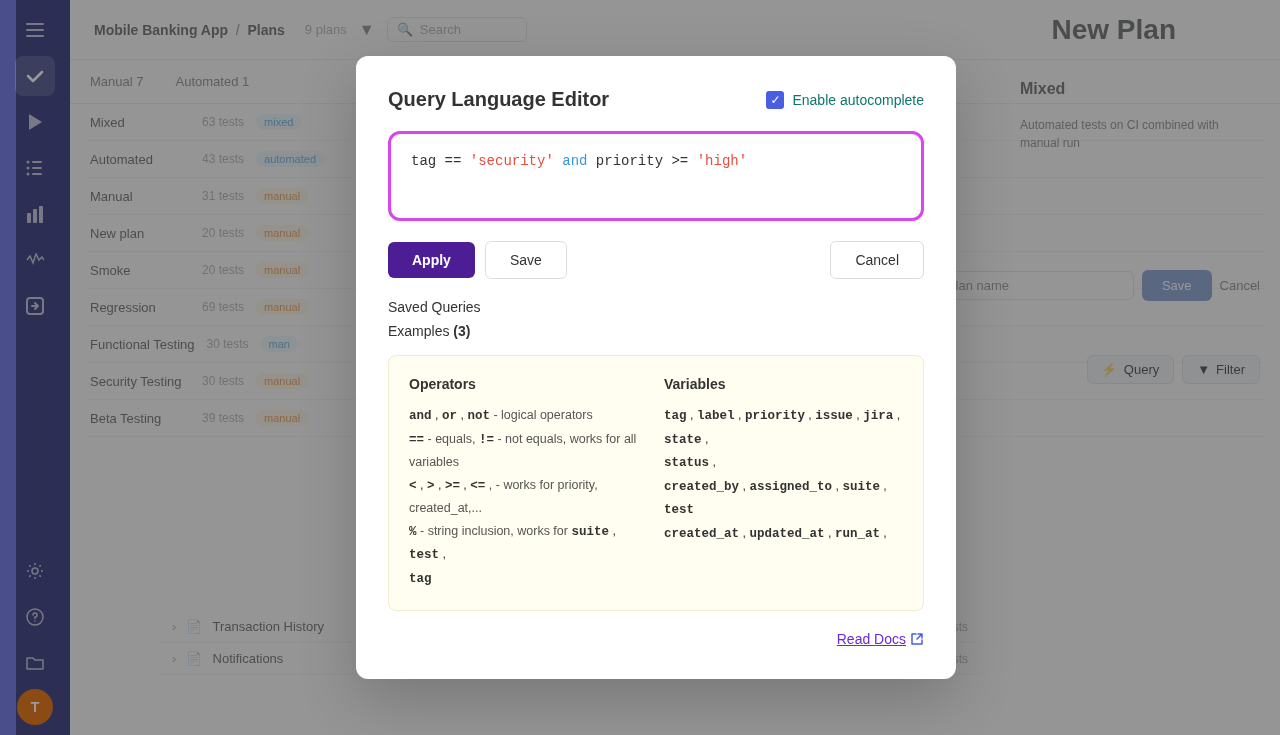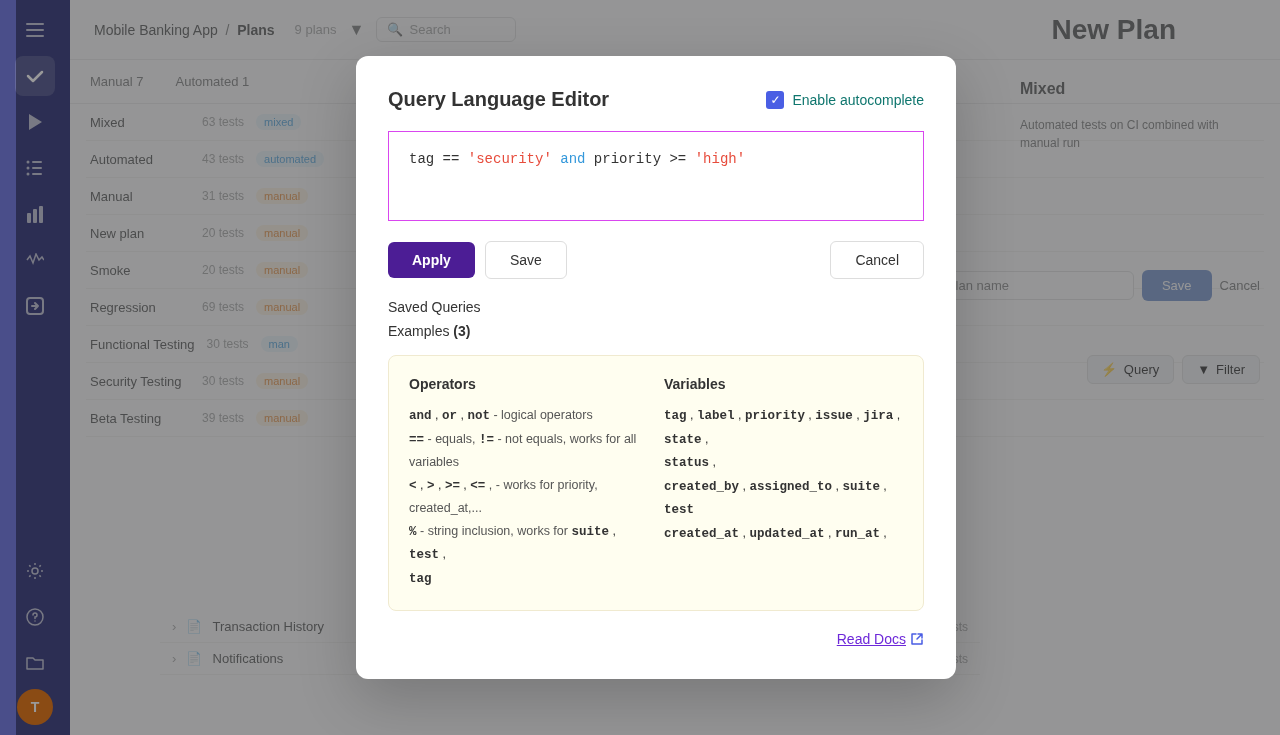--- a/index.html
+++ b/index.html
@@ -25,21 +25,21 @@
     .main-content {
       position: absolute; left: 70px; top: 0; right: 0; height: 735px; background: #fff; filter: blur(0px);
     }
 
     
     .top-bar {
       display: flex; align-items: center; padding: 0 24px; height: 60px; border-bottom: 1px solid #e8e8e8;
       gap: 12px;
     }
     .breadcrumb { font-size: 14px; color: #666; }
-    .breadcrumb span { color: #333; font-weight: 400; }
+    .breadcrumb span { color: #333; font-weight: 700; }
     .plans-count { font-size: 13px; color: #999; margin-left: 8px; }
     .filter-icon { color: #666; font-size: 16px; cursor: pointer; }
     .search-box {
       display: flex; align-items: center; border: 1px solid #ddd; border-radius: 6px;
       padding: 4px 10px; gap: 6px; font-size: 13px; color: #999; width: 140px;
     }
     .page-title { font-size: 28px; font-weight: 700; color: #333; margin-left: auto; margin-right: 80px; }
 
     
     .tabs { display: flex; align-items: center; padding: 0 16px; border-bottom: 1px solid #e8e8e8; height: 44px; gap: 24px; }
@@ -100,21 +100,21 @@
     .modal-header { display: flex; align-items: center; justify-content: space-between; margin-bottom: 20px; }
     .modal-title { font-size: 20px; font-weight: 700; color: #333; }
     .autocomplete-label { display: flex; align-items: center; gap: 8px; font-size: 14px; color: #0f766e; }
     .checkbox-blue {
       width: 18px; height: 18px; background: #4a5ee4; border-radius: 3px; display: flex; align-items: center; justify-content: center;
     }
     .checkbox-blue::after { content: '✓'; color: #fff; font-size: 12px; }
 
     
     .code-editor {
-      border: 1px solid #d946ef; border-radius: 0; padding: 16px 20px; min-height: 90px;
+      border: 3px solid #d946ef; border-radius: 12px; padding: 16px 20px; min-height: 90px;
       font-family: 'Courier New', monospace; font-size: 14px; background: #fff;
       margin-bottom: 20px; line-height: 1.6;
     }
     .code-keyword { color: #333; }
     .code-string { color: #e74c3c; }
     .code-and { color: #3498db; }
 
     
     .modal-buttons { display: flex; align-items: center; gap: 10px; margin-bottom: 20px; }
     .btn-apply {

